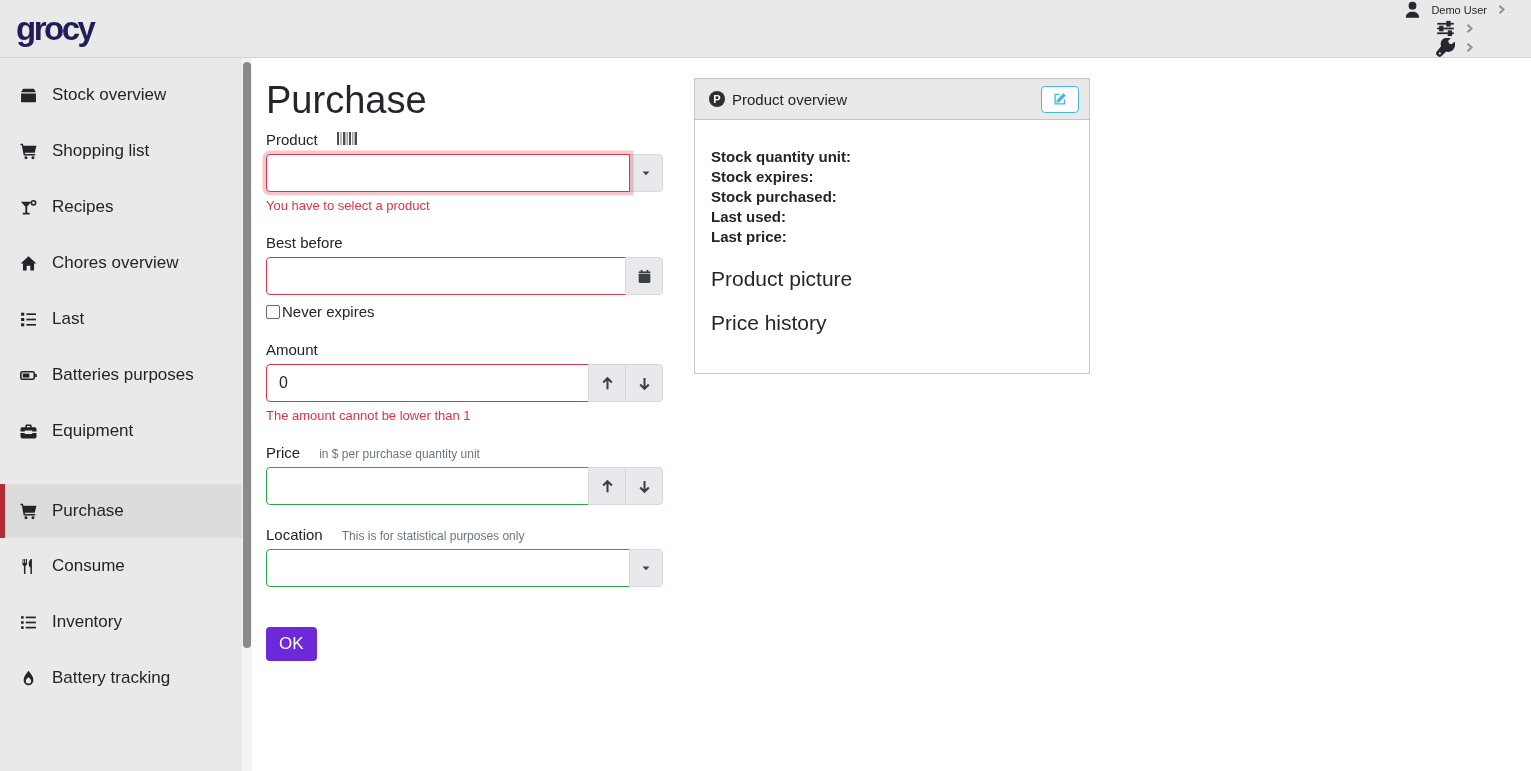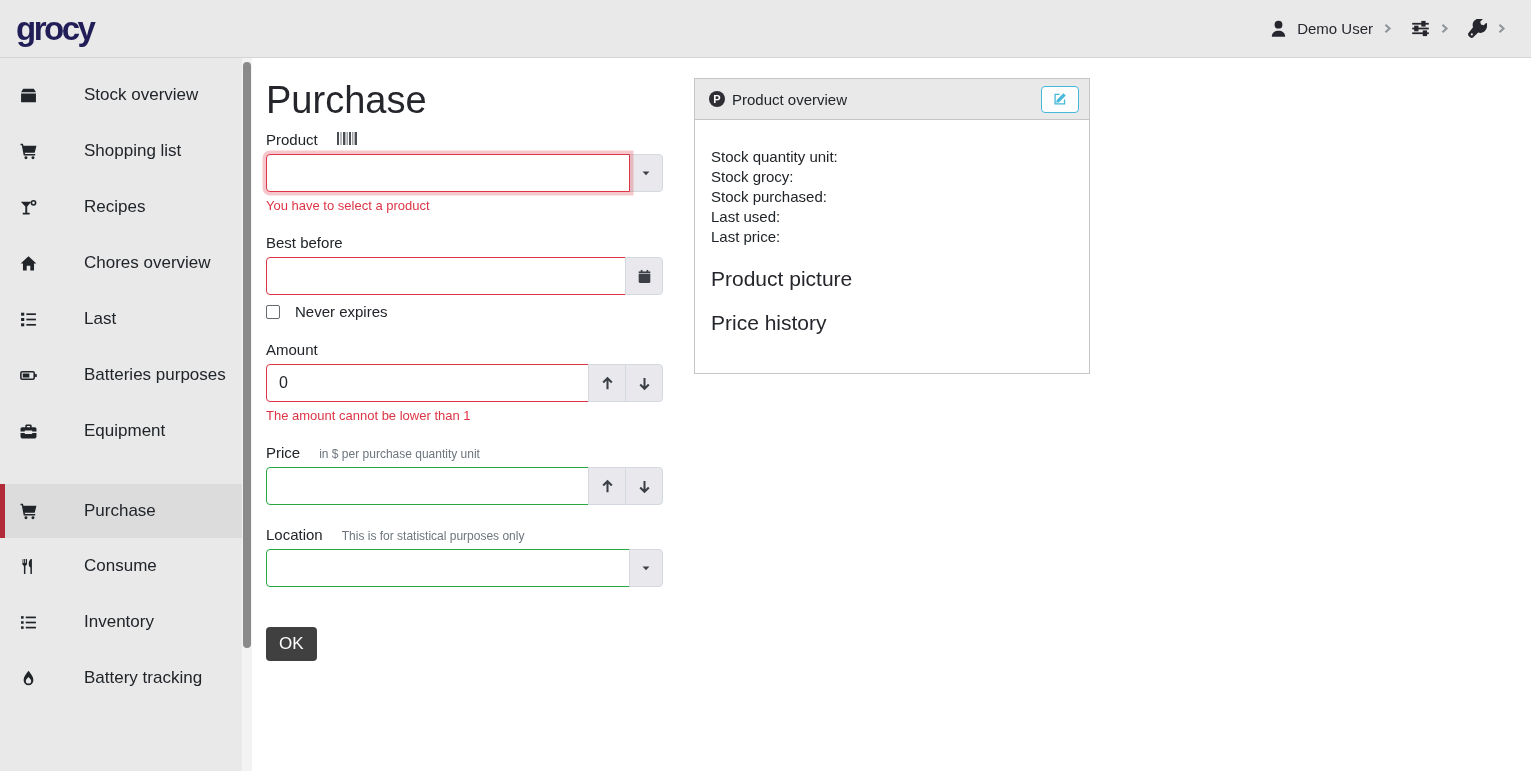--- a/index.html
+++ b/index.html
@@ -4,36 +4,36 @@
 <style>
   * { box-sizing: border-box; margin: 0; padding: 0; }
   html,body { width:1531px; height:771px; overflow:hidden; background:#fff;
     font-family:"Liberation Sans", sans-serif; color:#24262b; }
 
   
   .navbar { position:fixed; top:0; left:0; right:0; height:58px; background:#e9e9e9;
     border-bottom:1px solid #d4d4d4; display:flex; align-items:center;
     justify-content:space-between; padding:0 24px 0 16px; z-index:20; }
   .logo { font-size:33px; font-weight:bold; letter-spacing:-2.5px; color:#211e57; }
-  .nav-right { display:flex; align-items:center; color:#26262e; font-size:15px; }
+  .nav-right { display:flex; align-items:center; color:#26262e; font-size:11px;flex-direction:column; }
   .nav-right .grp { display:flex; align-items:center; gap:9px; margin-left:18px; }
   .nav-ico { display:inline-flex; width:19px; height:19px; color:#26262e; }
   .nav-ico svg { width:100%; height:100%; }
   .chev { display:inline-flex; width:11px; height:13px; color:#8e949a; }
   .chev svg { width:100%; height:100%; }
   .user-label { font-weight:400; }
 
   
   .sidebar { position:fixed; top:58px; left:0; bottom:0; width:252px; background:#e9e9e9;
     padding-top:9px; z-index:10; }
   .sb-track { position:absolute; top:0; right:0; width:10px; bottom:0; background:#f3f3f3; }
   .sb-thumb { position:absolute; top:4px; right:1px; width:8px; height:586px;
     background:#8a8a8a; border-radius:4px; }
   .side-item { height:56px; display:flex; align-items:center; padding-left:20px;
-    font-size:17px; color:#212529; cursor:pointer;gap:32px; }
+    font-size:17px; color:#212529; cursor:pointer; }
   .side-item .ico { width:23px; height:17px; margin-right:9px; display:inline-flex;
     align-items:center; color:#212529; flex:none; }
   .side-item .ico svg { width:17px; height:17px; }
   .side-item.active { background:#dcdcdc; border-left:5px solid #b22b38;
     padding-left:15px; height:54px; margin-top:25px; }
 
   
   .main { position:absolute; top:58px; left:252px; right:0; bottom:0; background:#fff; }
   .content { display:flex; padding:20px 0 0 14px; }
   .form-col { width:397px; flex:none; }
@@ -60,49 +60,49 @@
     cursor:pointer; }
   .append-btn:last-child { border-radius:0 4px 4px 0; }
   .dd-btn { width:34px; }
   .cal-btn { width:38px; }
   .spin-btn { width:38px; }
   .append-btn svg { width:15px; height:15px; }
   .caret svg { width:10px; height:10px; }
 
   .err { margin-top:6px; font-size:13px; color:#dc3545; }
 
-  .chk-row { display:flex; align-items:center; gap:15px; margin-top:8px; font-size:15px;
+  .chk-row { display:flex; align-items:center; gap:2px; margin-top:8px; font-size:15px;
     color:#212529; }
   .chkbox { width:14px; height:14px; border:1px solid #666b70; border-radius:2px;
     background:#fff; display:inline-block; cursor:pointer; flex:none; }
 
   .caret-cursor { position:absolute; left:13px; top:9px; width:1px; height:20px;
     background:#3b3e43; }
   .pos-rel { position:relative; flex:1 1 auto; display:flex; min-width:0; }
   .pos-rel .tinput { width:100%; }
 
-  .ok-btn { margin-top:19px; display:inline-block; background:#404040; color:#fff;
+  .ok-btn { margin-top:19px; display:inline-block; background:#6d28d9; color:#fff;
     font-size:17px; padding:7px 13px; border:none; border-radius:4px; cursor:pointer;
     font-family:"Liberation Sans",sans-serif; }
 
   
   .panel-col { margin-left:31px; width:396px; flex:none; }
   .panel { border:1px solid #c6c6c6; background:#fff; }
   .panel-header { background:#e9e9e9; border-bottom:1px solid #c6c6c6; height:41px;
     display:flex; align-items:center; justify-content:space-between; padding:0 10px 0 14px; }
   .panel-title { display:flex; align-items:center; gap:7px; font-size:15px; color:#212529; }
   .p-circle { width:16px; height:16px; border-radius:50%; background:#2e2e34; color:#fff;
     font-size:11px; font-weight:bold; display:inline-flex; align-items:center;
     justify-content:center; line-height:1; }
   .edit-btn { width:38px; height:27px; border:1px solid #46b8da; color:#46b8da;
     background:#fdfdfd; border-radius:4px; display:flex; align-items:center;
     justify-content:center; cursor:pointer; }
   .edit-btn svg { width:14px; height:14px; }
   .panel-body { padding:27px 16px 38px 16px; }
-  .bold-line { font-weight:normal; font-size:15px; line-height:20px; color:#212529; }
+  .bold-line { font-weight:bold; font-size:15px; line-height:20px; color:#212529; }
   .panel-h4 { font-size:21px; font-weight:500; color:#24262b; margin-top:20px; }
 </style>
 </head>
 <body>
 
 <header class="navbar">
   <div class="logo">grocy</div>
   <div class="nav-right">
     <div class="grp">
       <span class="nav-ico">
@@ -391,21 +391,21 @@
           </div>
           <button class="edit-btn">
             <svg viewBox="0 0 16 16" fill="currentColor">
                 <path d="M11.9 1.4l2.7 2.7-7.6 7.6-3.3.6.6-3.3z"></path>
                 <path d="M13.2 8.6v5H2.4V2.8h5" fill="none" stroke="currentColor" stroke-width="1.5"></path>
               </svg>
           </button>
         </div>
         <div class="panel-body">
           <div class="bold-line">Stock quantity unit:</div>
-          <div class="bold-line">Stock grocy:</div>
+          <div class="bold-line">Stock expires:</div>
           <div class="bold-line">Stock purchased:</div>
           <div class="bold-line">Last used:</div>
           <div class="bold-line">Last price:</div>
           <div class="panel-h4">Product picture</div>
           <div class="panel-h4">Price history</div>
         </div>
       </div>
     </section>
 
   </div>

